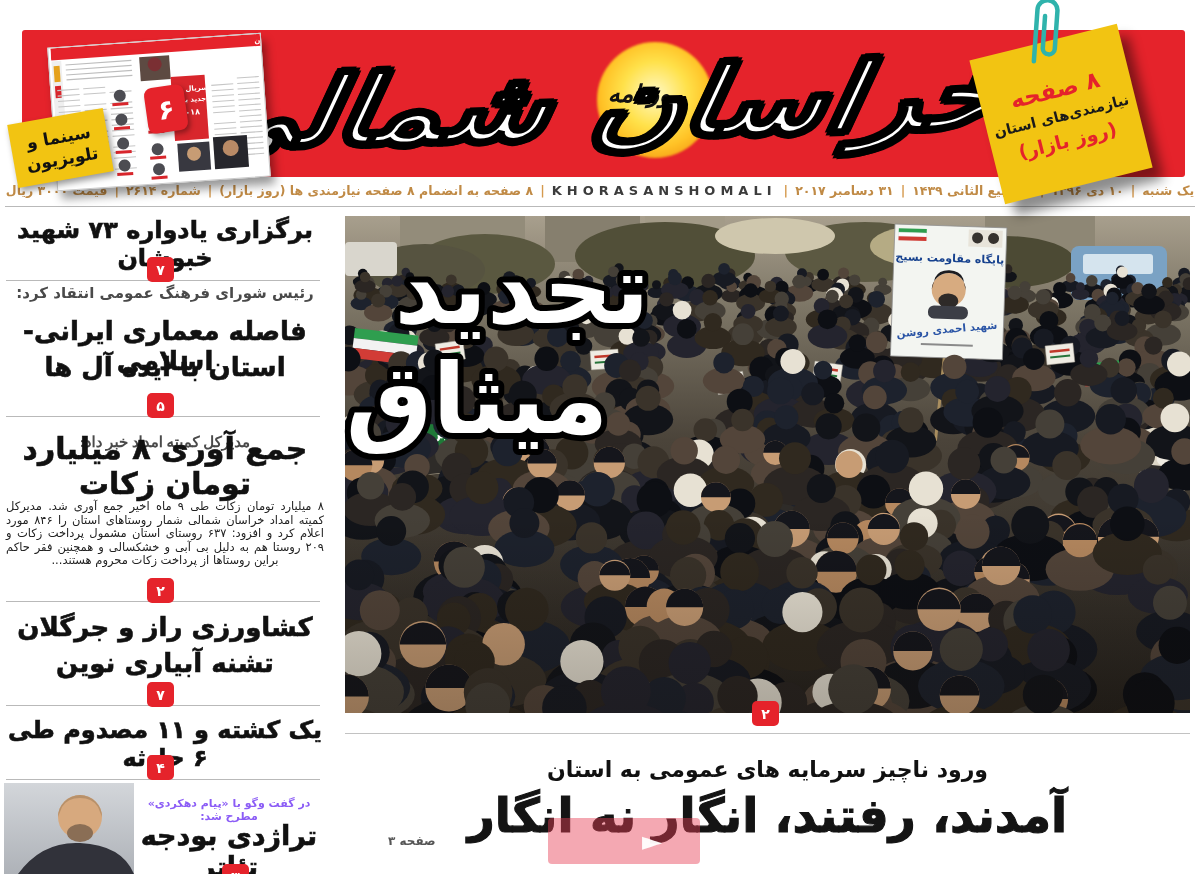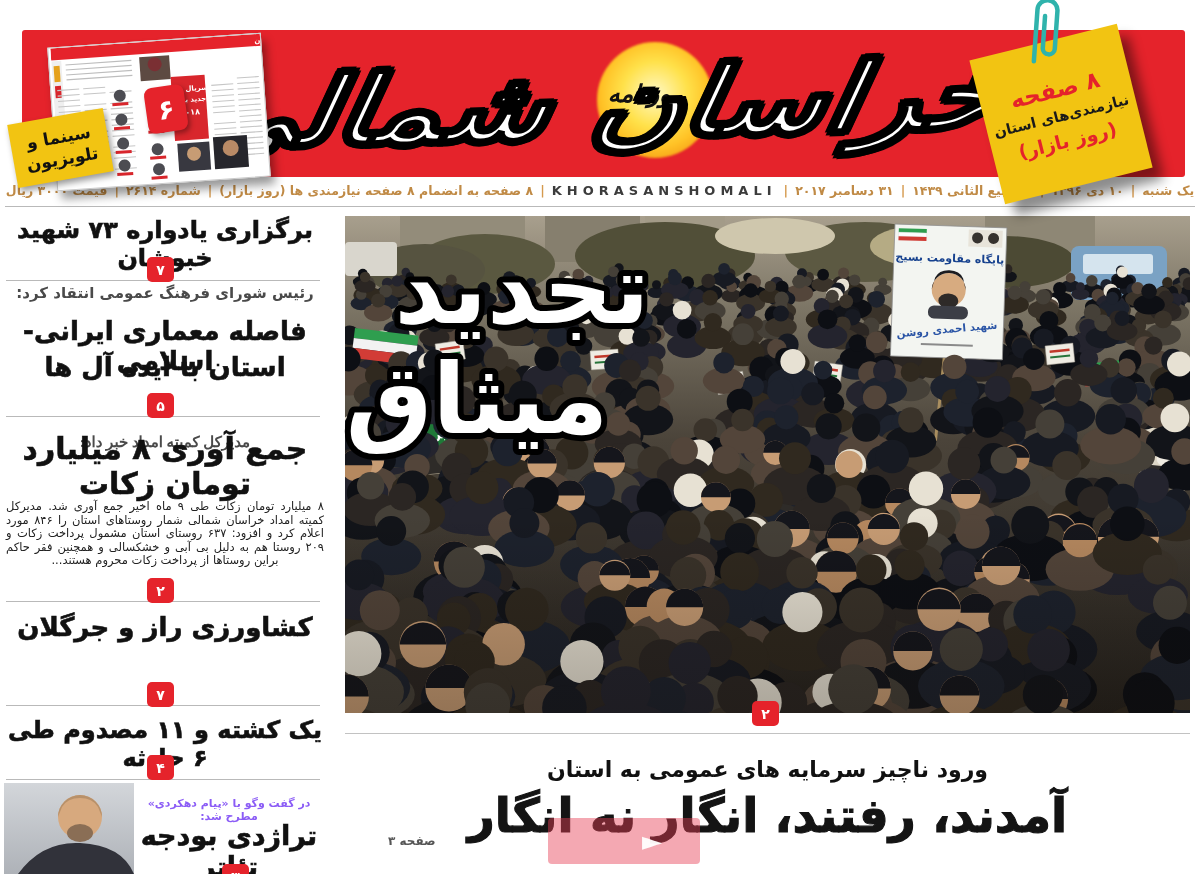--- a/index.html
+++ b/index.html
@@ -243,20 +243,21 @@
   <div class="badge" style="left:147px;top:393px;">۵</div>
   <div class="rule" style="left:6px;top:416px;width:314px;"></div>
 
   <div class="abs sb kicker" style="top:433px;font-family:Liberation Serif, serif;">مدیرکل کمیته امداد خبر داد:</div>
   <div class="abs sb sb-h" style="top:431px;font-size:30px;">جمع آوری ۸ میلیارد تومان زکات</div>
   <div class="body-text" style="top:500px;">۸ میلیارد تومان زکات طی ۹ ماه اخیر جمع آوری شد. مدیرکل کمیته امداد خراسان شمالی شمار روستاهای استان را ۸۴۶ مورد اعلام کرد و افزود: ۶۳۷ روستای استان مشمول پرداخت زکات و ۲۰۹ روستا هم به دلیل بی آبی و خشکسالی و همچنین فقر حاکم براین روستاها از پرداخت زکات محروم هستند...</div>
   <div class="badge" style="left:147px;top:578px;">۲</div>
   <div class="rule" style="left:6px;top:601px;width:314px;"></div>
 
   <div class="abs sb sb-h" style="top:612px;font-size:26px;text-align:center;">کشاورزی راز و جرگلان</div>
+  <div class="abs sb sb-h" style="top:648px;font-size:26px;">تشنه آبیاری نوین</div>
   <div class="badge" style="left:147px;top:682px;">۷</div>
   <div class="rule" style="left:6px;top:705px;width:314px;"></div>
 
   <div class="abs sb sb-h" style="top:716px;font-size:24px;">یک کشته و ۱۱ مصدوم طی ۶ حادثه</div>
   <div class="badge" style="left:147px;top:755px;">۴</div>
   <div class="rule" style="left:6px;top:779px;width:314px;"></div>
 
   <div class="abs" style="left:4px;top:783px;width:130px;height:91px;">
     <svg width="130" height="91" viewBox="0 0 130 91">
       <defs>

